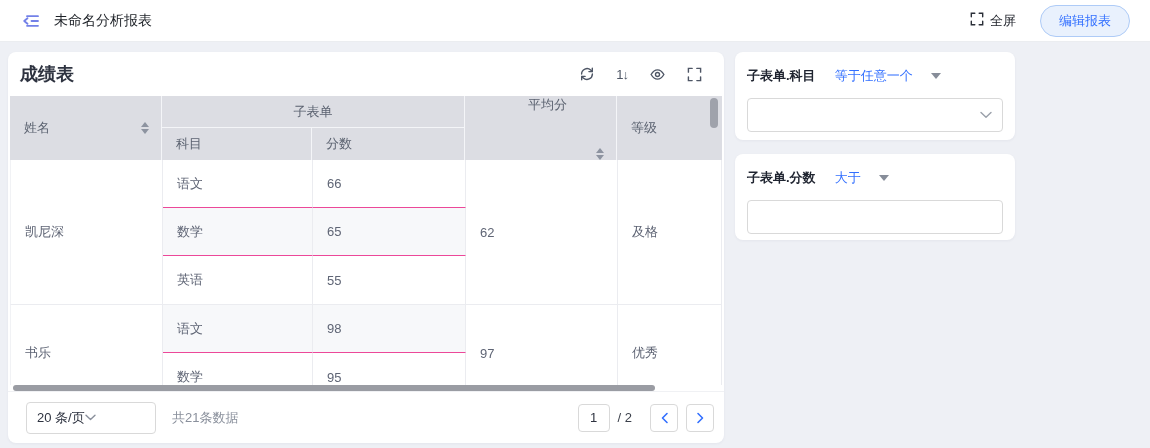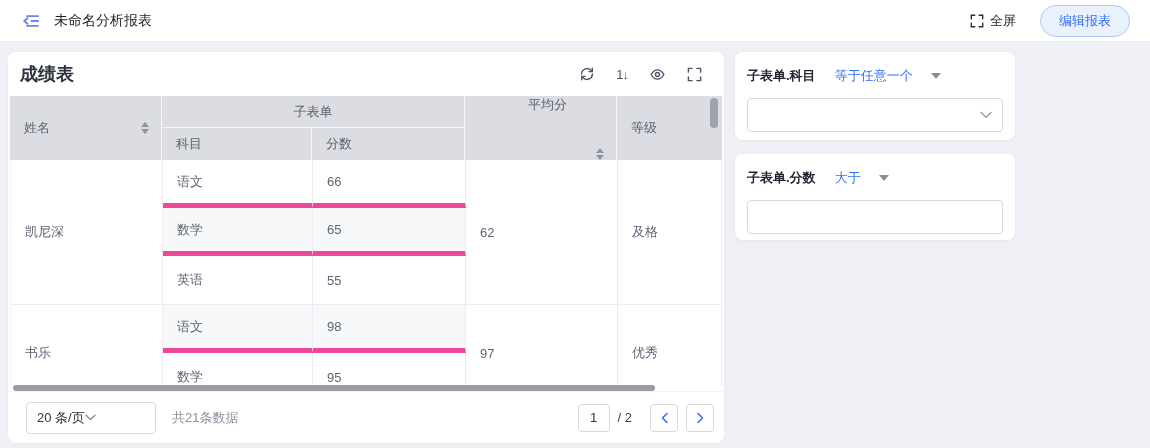--- a/index.html
+++ b/index.html
@@ -13,21 +13,21 @@
   
   .topbar {
     position:absolute; left:0; top:0; width:1150px; height:42px;
     background:#fff; border-bottom:1px solid #ebedf0;
     display:flex; align-items:center; padding:0 20px 0 22px;
   }
   .topbar-left { display:flex; align-items:center; gap:14px; }
   .back-icon { display:inline-flex; color:#7381e8; cursor:pointer; }
   .page-title { font-size:14px; color:#1c2026; font-weight:500; }
   .topbar-right { margin-left:auto; display:flex; align-items:center; gap:24px; }
-  .fullscreen-group { display:flex; align-items:center; gap:6px; color:#23262e; cursor:pointer; }
+  .fullscreen-group { display:flex; align-items:flex-start; gap:6px; color:#23262e; cursor:pointer; }
   .fullscreen-group svg { color:#2b2f38; }
   .edit-btn {
     background:#e9f1fd; border:1px solid #aecbf7; color:#3370ff;
     font-size:13px; padding:6px 18px; border-radius:16px; cursor:pointer;
     font-family:inherit;
   }
 
   
   .panel {
     position:absolute; left:8px; top:52px; width:716px; height:391px;
@@ -52,21 +52,21 @@
   .th-avg    { grid-column:4; grid-row:1/3;flex-direction:column; }
   .th-grade  { grid-column:5; grid-row:1/3; border-right:none; }
   .caret-group { margin-left:auto; margin-right:12px; display:flex; flex-direction:column; gap:2px; cursor:pointer; }
   .caret-up   { width:0; height:0; border-left:4px solid transparent; border-right:4px solid transparent; border-bottom:5px solid #8d93a0; }
   .caret-down { width:0; height:0; border-left:4px solid transparent; border-right:4px solid transparent; border-top:5px solid #8d93a0; }
 
   .tbody-group { grid-auto-rows:48px; border-bottom:1px solid #ebecf0; border-left:1px solid #f1f2f5; }
   .td { display:flex; align-items:center; padding-left:14px; color:#5f6575;
         border-right:1px solid #ebecf0; background:#fff; }
   .td.alt { background:#f7f8fa; }
-  .td.inner { border-bottom:5px solid #ec4899; }
+  .td.inner { border-bottom:1px solid #ec4899; }
   .td.last-inner { border-bottom:none; }
   .g-name { grid-column:1; }
   .g-avg  { grid-column:4; }
   .g-grade{ grid-column:5; }
   .span3 { grid-row:1/4; }
   .span2 { grid-row:1/3; }
 
   .vscroll-thumb { position:absolute; right:4px; top:2px; width:8px; height:30px;
                    background:#9fa2ab; border-radius:4px; }
   .hscroll { position:relative; height:6px; margin:0 2px; }

